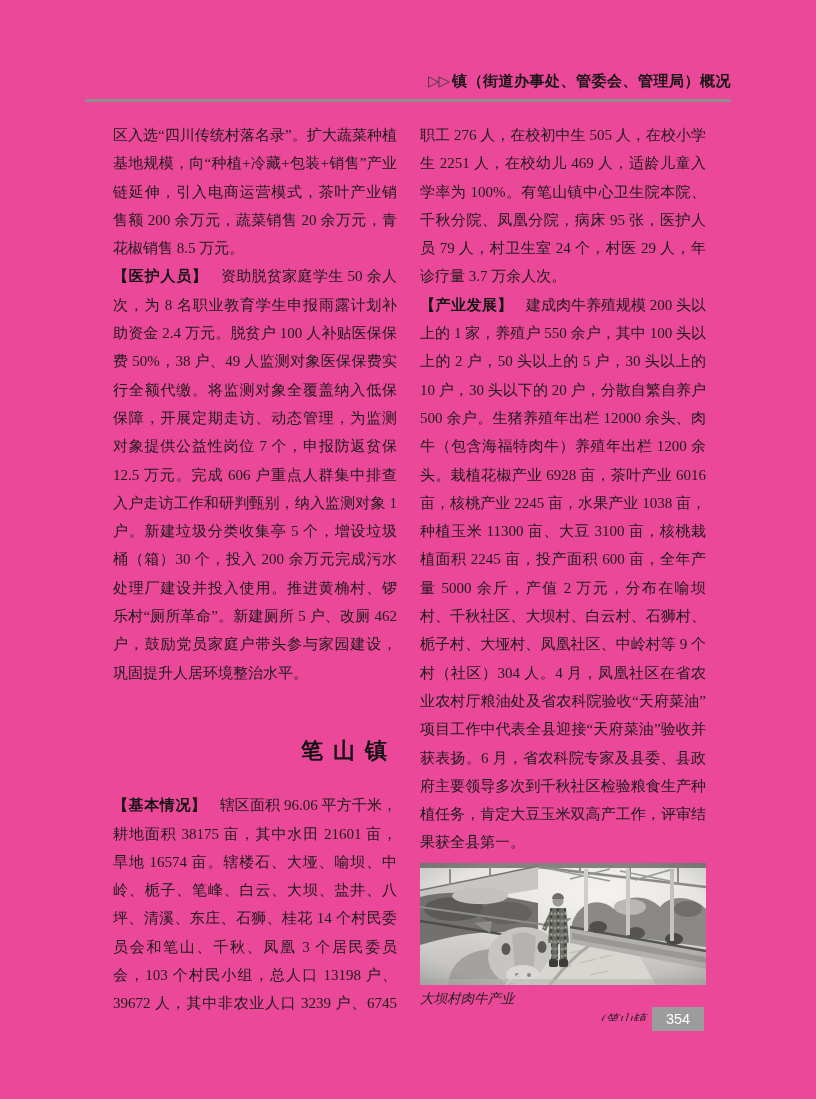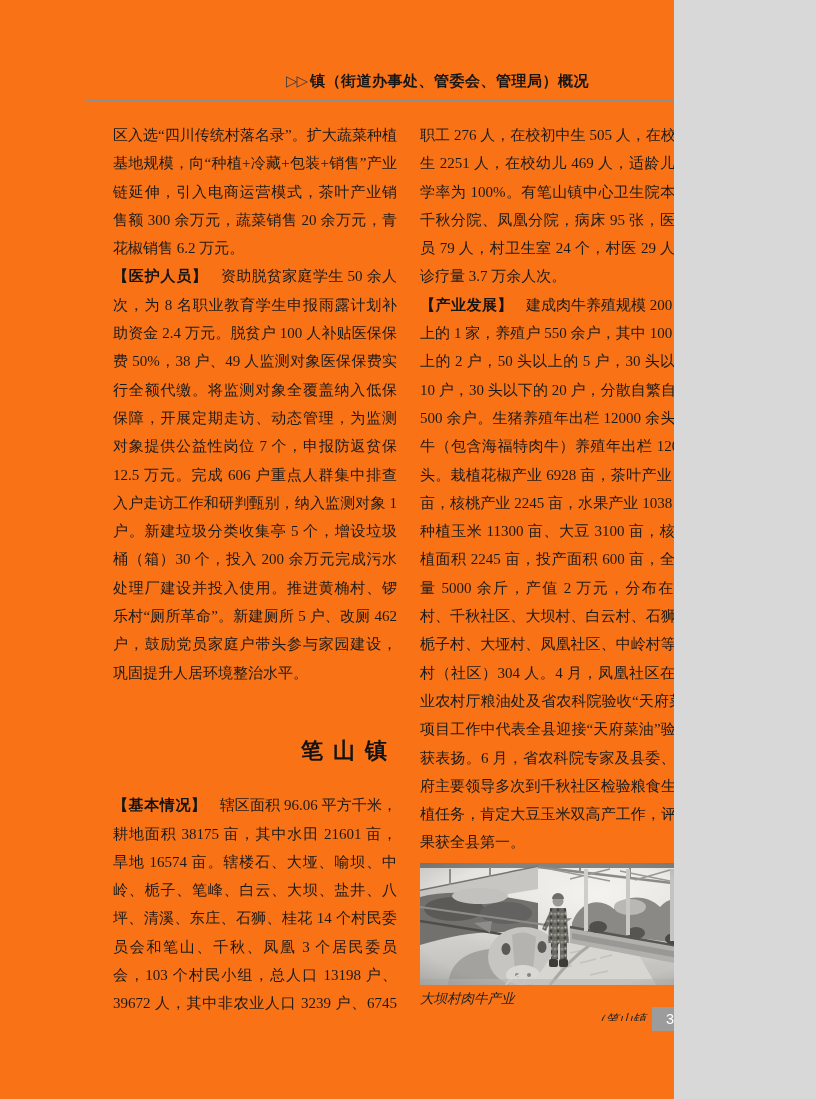--- a/index.html
+++ b/index.html
@@ -1,19 +1,19 @@
 <!DOCTYPE html>
 <html lang="zh"><head>
 <meta charset="utf-8">
 <style>
   html,body { margin:0; padding:0; background:#d8d8d8; }
   .page {
     position:relative;
-    width:674px; height:1099px;
-    background:#f97316;
+    width:816px; height:1099px;
+    background:#ec4899;
     overflow:hidden;
     color:#1b1b1b;
     font-family:"Liberation Serif","DejaVu Serif",serif;
   }
   
   .running-head {
     position:absolute; top:72px; right:85px;
     font-family:"Liberation Sans","DejaVu Sans",sans-serif;
     font-size:15px; font-weight:600; color:#161616;
     letter-spacing:0.5px; white-space:nowrap;
@@ -66,21 +66,21 @@
 <body>
 
 <div class="page">
 
   <div class="running-head">
     <span class="marker">▷▷</span><span>镇（街道办事处、管委会、管理局）概况</span>
   </div>
   <div class="header-rule"></div>
 
   <div class="col col-left">
-    <p>区入选“四川传统村落名录”。扩大蔬菜种植基地规模，向“种植+冷藏+包装+销售”产业链延伸，引入电商运营模式，茶叶产业销售额 300 余万元，蔬菜销售 20 余万元，青花椒销售 6.2 万元。</p>
+    <p>区入选“四川传统村落名录”。扩大蔬菜种植基地规模，向“种植+冷藏+包装+销售”产业链延伸，引入电商运营模式，茶叶产业销售额 200 余万元，蔬菜销售 20 余万元，青花椒销售 8.5 万元。</p>
     <p><b class="sec-head">【医护人员】</b><span>资助脱贫家庭学生 50 余人次，为 8 名职业教育学生申报雨露计划补助资金 2.4 万元。脱贫户 100 人补贴医保保费 50%，38 户、49 人监测对象医保保费实行全额代缴。将监测对象全覆盖纳入低保保障，开展定期走访、动态管理，为监测对象提供公益性岗位 7 个，申报防返贫保 12.5 万元。完成 606 户重点人群集中排查入户走访工作和研判甄别，纳入监测对象 1 户。新建垃圾分类收集亭 5 个，增设垃圾桶（箱）30 个，投入 200 余万元完成污水处理厂建设并投入使用。推进黄桷村、锣乐村“厕所革命”。新建厕所 5 户、改厕 462 户，鼓励党员家庭户带头参与家园建设，巩固提升人居环境整治水平。</span></p>
     <h1 class="town-title">笔山镇</h1>
     <p><b class="sec-head">【基本情况】</b><span>辖区面积 96.06 平方千米，耕地面积 38175 亩，其中水田 21601 亩，旱地 16574 亩。辖楼石、大垭、喻坝、中岭、栀子、笔峰、白云、大坝、盐井、八坪、清溪、东庄、石狮、桂花 14 个村民委员会和笔山、千秋、凤凰 3 个居民委员会，103 个村民小组，总人口 13198 户、39672 人，其中非农业人口 3239 户、6745 人，外来人口 2103 人，实有劳动力 19436 人。有笔山镇职业中学，千秋、凤凰、笔山小学等 4 所中小学校，教</span></p>
   </div>
 
   <div class="col col-right">
     <p>职工 276 人，在校初中生 505 人，在校小学生 2251 人，在校幼儿 469 人，适龄儿童入学率为 100%。有笔山镇中心卫生院本院、千秋分院、凤凰分院，病床 95 张，医护人员 79 人，村卫生室 24 个，村医 29 人，年诊疗量 3.7 万余人次。</p>
     <p><b class="sec-head">【产业发展】</b><span>建成肉牛养殖规模 200 头以上的 1 家，养殖户 550 余户，其中 100 头以上的 2 户，50 头以上的 5 户，30 头以上的 10 户，30 头以下的 20 户，分散自繁自养户 500 余户。生猪养殖年出栏 12000 余头、肉牛（包含海福特肉牛）养殖年出栏 1200 余头。栽植花椒产业 6928 亩，茶叶产业 6016 亩，核桃产业 2245 亩，水果产业 1038 亩，种植玉米 11300 亩、大豆 3100 亩，核桃栽植面积 2245 亩，投产面积 600 亩，全年产量 5000 余斤，产值 2 万元，分布在喻坝村、千秋社区、大坝村、白云村、石狮村、栀子村、大垭村、凤凰社区、中岭村等 9 个村（社区）304 人。4 月，凤凰社区在省农业农村厅粮油处及省农科院验收“天府菜油”项目工作中代表全县迎接“天府菜油”验收并获表扬。6 月，省农科院专家及县委、县政府主要领导多次到千秋社区检验粮食生产种植任务，肯定大豆玉米双高产工作，评审结果获全县第一。</span></p>
 
     <figure class="photo-fig">

